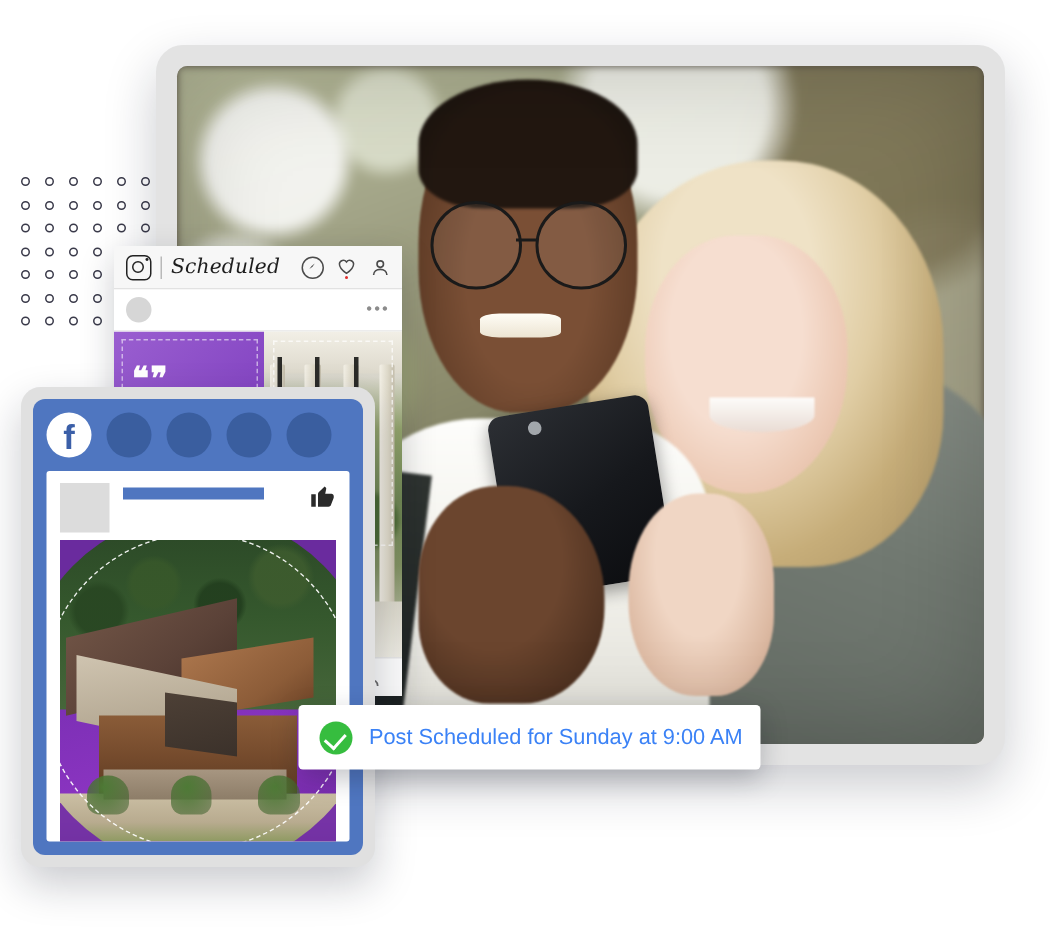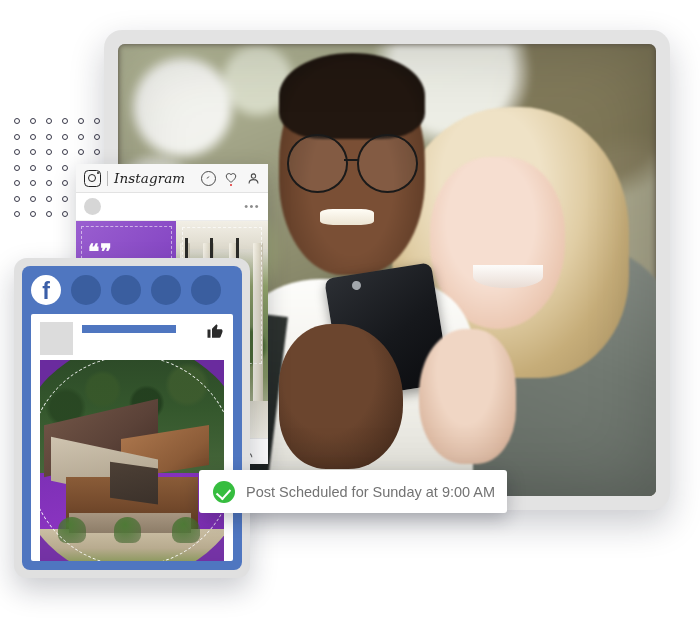--- a/index.html
+++ b/index.html
@@ -230,21 +230,21 @@
   .toast{
     position:absolute;left:199px;top:470px;width:308px;height:43px;
     background:#ffffff;border-radius:3px;z-index:6;
     box-shadow:0 6px 18px rgba(20,25,40,.26);
     display:flex;align-items:center;padding:0 14px;box-sizing:border-box;gap:11px;
   }
   .toast-check{width:22px;height:22px;border-radius:50%;background:#36bd3f;
     flex:none;position:relative;}
   .toast-check:after{content:"";position:absolute;left:6px;top:5px;width:7px;height:11px;
     border:solid #fff;border-width:0 2.4px 2.4px 0;transform:rotate(42deg);}
-  .toast-text{font-size:14.5px;color:#737373;white-space:nowrap;}
+  .toast-text{font-size:14.5px;color:#3b82f6;white-space:nowrap;}
 </style>
 </head>
 <body>
 
 <div class="stage">
 
   <div class="dot-grid" id="dotgrid">
       <div class="dot" style="left: 0px; top: 0px;"></div>
       <div class="dot" style="left: 16px; top: 0px;"></div>
       <div class="dot" style="left: 32px; top: 0px;"></div>
@@ -312,21 +312,21 @@
         <div class="ph-vig"></div>
       </div>
     </div>
   </div>
 
   <div class="ig-card">
 
     <div class="ig-topbar">
       <div class="ig-logo"></div>
       <div class="ig-div"></div>
-      <div class="ig-word">Instagram</div>
+      <div class="ig-word">Scheduled</div>
       <div class="ig-icons">
         <div class="ig-ic ig-compass"></div>
         <div class="ig-heartwrap">
           <svg class="ig-heart" viewBox="0 0 24 22" fill="none" stroke="#4b4b4b" stroke-width="2">
             <path d="M12 20.5C12 20.5 2.5 14.5 2.5 7.8A5.3 5.3 0 0 1 12 5.3 5.3 5.3 0 0 1 21.5 7.8C21.5 14.5 12 20.5 12 20.5Z"></path>
           </svg>
           <div class="ig-dot"></div>
         </div>
         <svg class="ig-person" viewBox="0 0 24 24" fill="none" stroke="#4b4b4b" stroke-width="2">
           <circle cx="12" cy="7.5" r="4"></circle>

